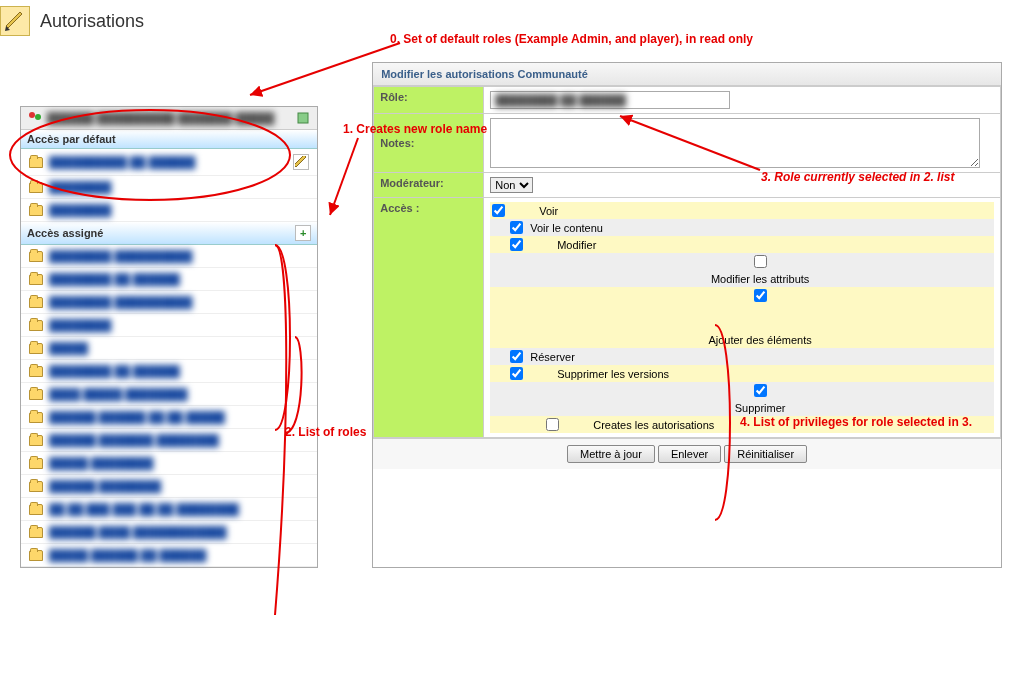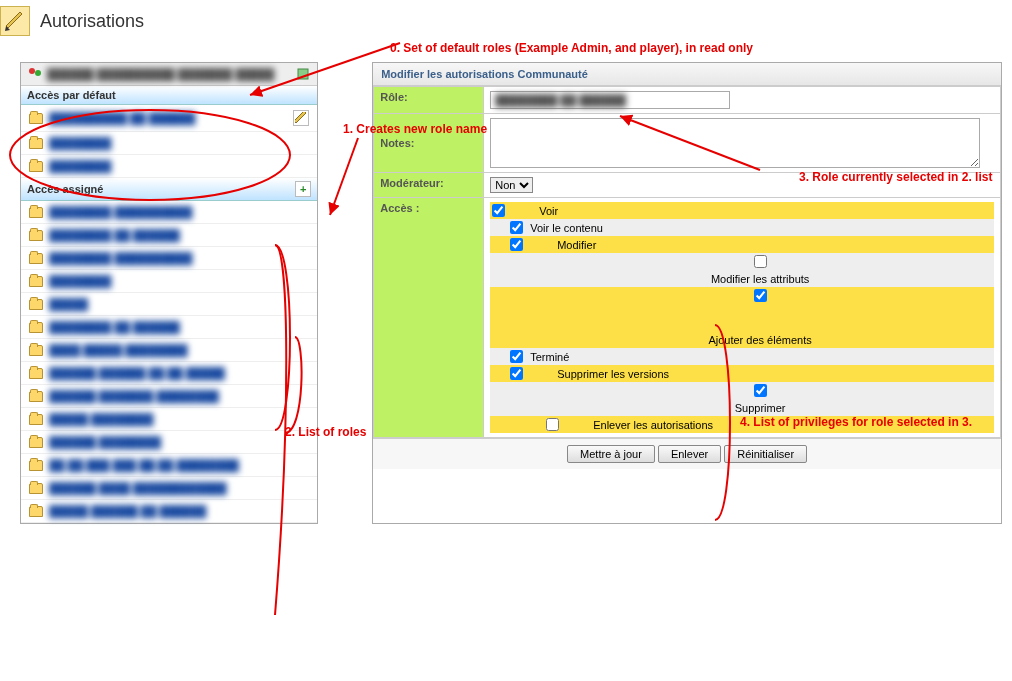--- a/index.html
+++ b/index.html
@@ -1,21 +1,21 @@
 <!DOCTYPE html>
 <html><head>
 <meta charset="utf-8">
 <style>
   * { box-sizing: border-box; font-family: Arial, Helvetica, sans-serif; font-size: 11px; }
   body { margin: 0; padding: 0; background: #fff; width: 1012px; height: 681px; position: relative; }
   .page-title { display: flex; align-items: center; gap: 10px; padding: 6px 0; }
   .page-title .icon-box { width: 30px; height: 30px; background: #fde9a7; border: 1px solid #ccb24e; display: flex; align-items: center; justify-content: center; }
   .page-title h1 { font-size: 18px; font-weight: 400; margin: 0; color: #333; }
   .layout { display: flex; gap: 20px; padding: 20px 10px 10px 20px; }
-  .left-panel { width: 320px; }
+  .left-panel { width: 320px; margin-top: 44px; }
   .right-panel { width: 676px; margin-left: 34px; }
 
   .panel { border: 1px solid #aaa; background: #fff; }
   .panel-header { background: #eee; padding: 3px 6px; display: flex; align-items: center; justify-content: space-between; border-bottom: 1px solid #ccc; }
   .icon16 { width: 16px; height: 16px; display: inline-flex; align-items: center; justify-content: center; }
   .section-bar { background: linear-gradient(#e8f3ff, #cde4ff); padding: 3px 6px; font-weight: bold; color: #333; border-bottom: 1px solid #9cc; display: flex; justify-content: space-between; align-items: center; }
   .section-bar2 { background: linear-gradient(#fff, #bfe3ff); }
   .list-item { display: flex; align-items: center; gap: 6px; padding: 5px 8px; border-bottom: 1px solid #eee; }
   .folder-icon { width: 14px; height: 11px; background: #fdd76a; border: 1px solid #b89334; border-radius: 2px 2px 0 0; position: relative; }
   .folder-icon::before { content: ""; position: absolute; top: -3px; left: 0; width: 6px; height: 3px; background: #fdd76a; border: 1px solid #b89334; border-bottom: none; border-radius: 2px 2px 0 0; }
@@ -31,29 +31,29 @@
   .role-field { border: 1px solid #aaa; width: 240px; height: 18px; padding: 0 4px; display: flex; align-items: center; }
   .textarea-like { border: 1px solid #aaa; width: 490px; height: 60px; resize: both; overflow: auto; background: #fff; }
   .textarea-like.small { height: 50px; }
   select { font-size: 11px; border: 1px solid #888; }
   .perm-row { display: flex; align-items: center; gap: 5px; padding: 2px 0; }
   .perm-row input[type=checkbox] { margin: 0 2px; }
   .indent1 { padding-left: 18px; }
   .indent2 { padding-left: 36px; flex-direction: column; }
   .indent3 { padding-left: 54px; }
   .stripe-even { background: #eeeeee; }
-  .stripe-odd { background: #fde047; gap: 32px; }
+  .stripe-odd { background: #fef9c3; gap: 32px; }
   .btns-row { text-align: center; padding: 6px; border-top: 1px solid #ccc; background: #f7f7f7; }
 
   
   .annot { color: #e60000; font-weight: bold; font-size: 12px; }
-  #annot0 { position: absolute; left: 390px; top: 32px; margin-top: 9px; }
+  #annot0 { position: absolute; left: 390px; top: 32px; }
   #annot1 { position: absolute; left: 343px; top: 122px; }
   #annot2 { position: absolute; left: 285px; top: 425px; }
-  #annot3 { position: absolute; left: 799px; top: 170px; }
+  #annot3 { position: absolute; left: 761px; top: 170px; font-style: italic; }
   #annot4 { position: absolute; left: 740px; top: 415px; }
   svg.overlay { position: absolute; top: 0; left: 0; width: 1012px; height: 681px; pointer-events: none; }
 
   .edit-icon-box { width:16px; height:16px; border:1px solid #bbb; background:#fff; display:flex; align-items:center; justify-content:center; }
   .add-icon-box { width:16px; height:16px; border:1px solid #bbb; background:#fff; display:flex; align-items:center; justify-content:center; color:#2a8a2a; font-weight:bold; }
   .perm-block { padding: 4px 6px; }
 </style>
 </head>
 <body>
 
@@ -218,33 +218,33 @@
                 <div class="perm-row indent2 stripe-even">
                   <input type="checkbox" style="">
                   <span>Modifier les attributs</span>
                 </div>
                 <div class="perm-row indent2 stripe-odd">
                   <input type="checkbox" checked="" style="">
                   <span>Ajouter des éléments</span>
                 </div>
                 <div class="perm-row indent1 stripe-even">
                   <input type="checkbox" checked="" style="">
-                  <span>Terminé</span>
+                  <span>Réserver</span>
                 </div>
                 <div class="perm-row indent1 stripe-odd">
                   <input type="checkbox" checked="" style="">
                   <span>Supprimer les versions</span>
                 </div>
                 <div class="perm-row indent2 stripe-even">
                   <input type="checkbox" checked="" style="">
                   <span>Supprimer</span>
                 </div>
                 <div class="perm-row indent3 stripe-odd">
                   <input type="checkbox" style="">
-                  <span>Enlever les autorisations</span>
+                  <span>Creates les autorisations</span>
                 </div>
               </div>
         </td>
       </tr>
     </tbody>
       </table>
     <div class="btns-row">
       <button class="btn">Mettre à jour</button>
       <button class="btn">Enlever</button>
       <button class="btn">Réinitialiser</button>

